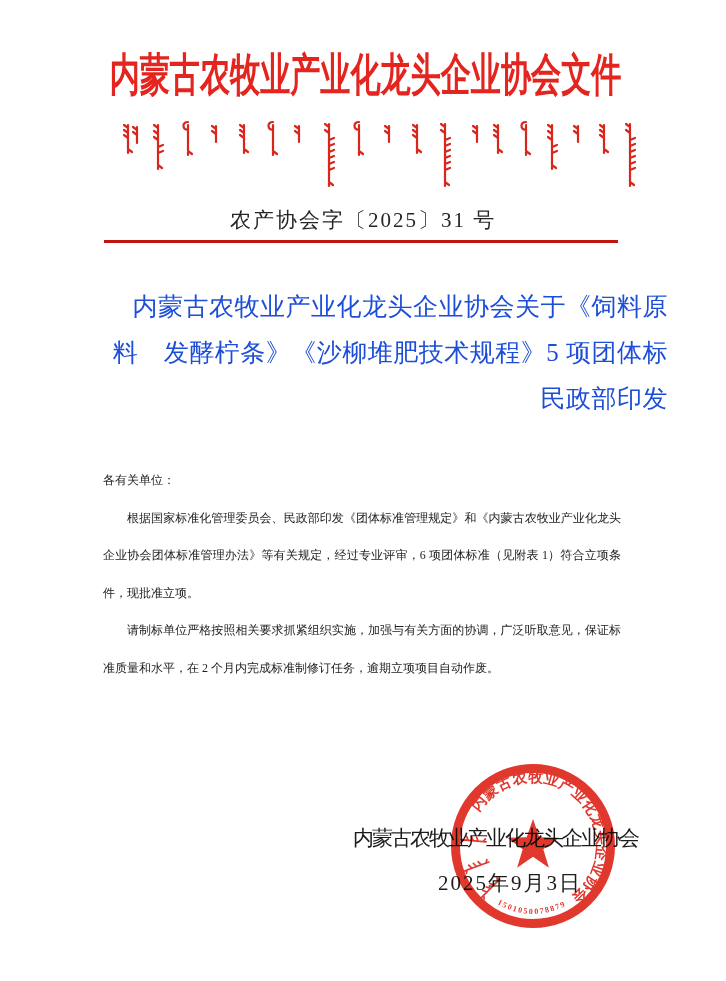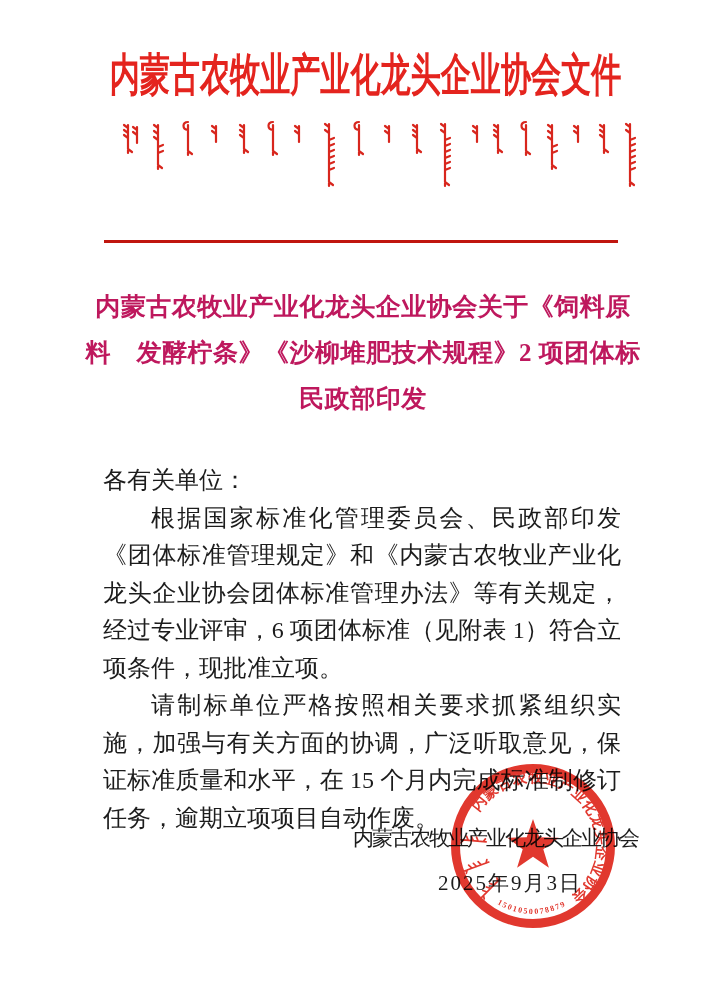--- a/index.html
+++ b/index.html
@@ -51,34 +51,34 @@
     position: absolute;
     top: 240px; left: 104px;
     width: 514px; height: 3px;
     background: #c0160f;
   }
 
   
   .notice-title {
     position: absolute;
     top: 284px; left: 58px; right: 58px;
-    text-align: center;
+    text-align: right;
     font-size: 25px;
-    font-weight: bold;
+    font-weight: normal;
     line-height: 46px;
-    color: #be185d;
+    color: #1d4ed8;
     letter-spacing: 0.5px;
   }
 
   
   .body-block {
     position: absolute;
     top: 462px; left: 103px;
     width: 518px;
-    font-size: 24px;
+    font-size: 12px;
     line-height: 37.5px;
     text-align: justify;
     color: #1c1c1c;
   }
   .body-block p { margin: 0; }
   .body-block .para { text-indent: 2em; }
 
   
   .signature {
     position: absolute;
@@ -154,33 +154,34 @@
       <use href="#m1" x="385" y="16"></use>
       <use href="#m2" x="406" y="15"></use>
       <use href="#m5" x="434" y="15"></use>
       <use href="#m3" x="460" y="15"></use>
       <use href="#m1" x="486" y="16"></use>
       <use href="#m2" x="512" y="15"></use>
       <use href="#m4" x="538" y="14"></use>
     </g>
   </svg>
 
+  <div class="doc-number">农产协会字〔2025〕31 号</div>
 
   <div class="red-rule"></div>
 
   <div class="notice-title">
     <div>内蒙古农牧业产业化龙头企业协会关于《饲料原</div>
-    <div>料　发酵柠条》《沙柳堆肥技术规程》2 项团体标</div>
+    <div>料　发酵柠条》《沙柳堆肥技术规程》5 项团体标</div>
     <div>民政部印发</div>
   </div>
 
   <div class="body-block">
     <p class="salutation">各有关单位：</p>
     <p class="para">根据国家标准化管理委员会、民政部印发《团体标准管理规定》和《内蒙古农牧业产业化龙头企业协会团体标准管理办法》等有关规定，经过专业评审，6 项团体标准（见附表 1）符合立项条件，现批准立项。</p>
-    <p class="para">请制标单位严格按照相关要求抓紧组织实施，加强与有关方面的协调，广泛听取意见，保证标准质量和水平，在 15 个月内完成标准制修订任务，逾期立项项目自动作废。</p>
+    <p class="para">请制标单位严格按照相关要求抓紧组织实施，加强与有关方面的协调，广泛听取意见，保证标准质量和水平，在 2 个月内完成标准制修订任务，逾期立项项目自动作废。</p>
   </div>
 
   <div class="signature">内蒙古农牧业产业化龙头企业协会</div>
   <div class="sign-date">2025年9月3日</div>
 
   <svg class="seal" viewBox="0 0 250 250" aria-hidden="true">
 
     <circle cx="125" cy="125" r="77.5" fill="none" stroke="#df281e" stroke-width="9"></circle>
 
     <polygon fill="#df281e" points="125,98 118.7,116.3 99.3,116.7 114.7,128.3 109.1,146.8 125,135.8 140.9,146.8 135.3,128.3 150.7,116.7 131.3,116.3"></polygon>

